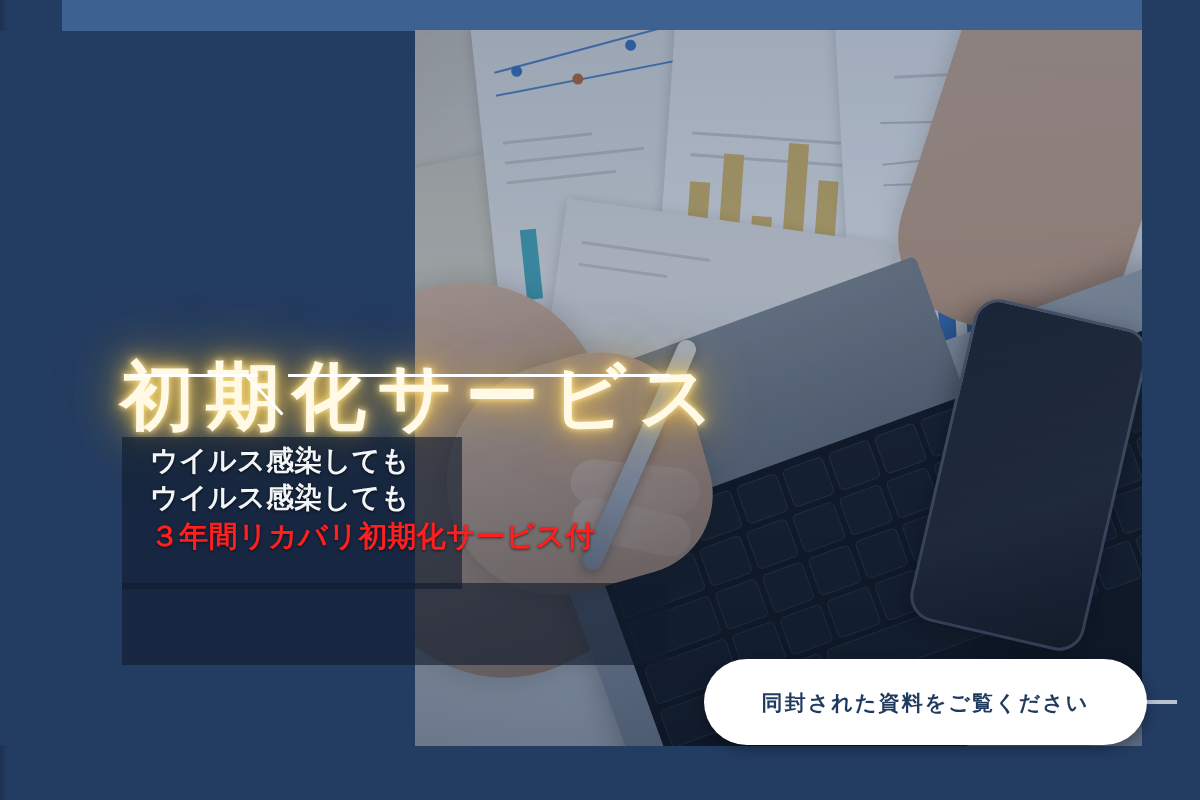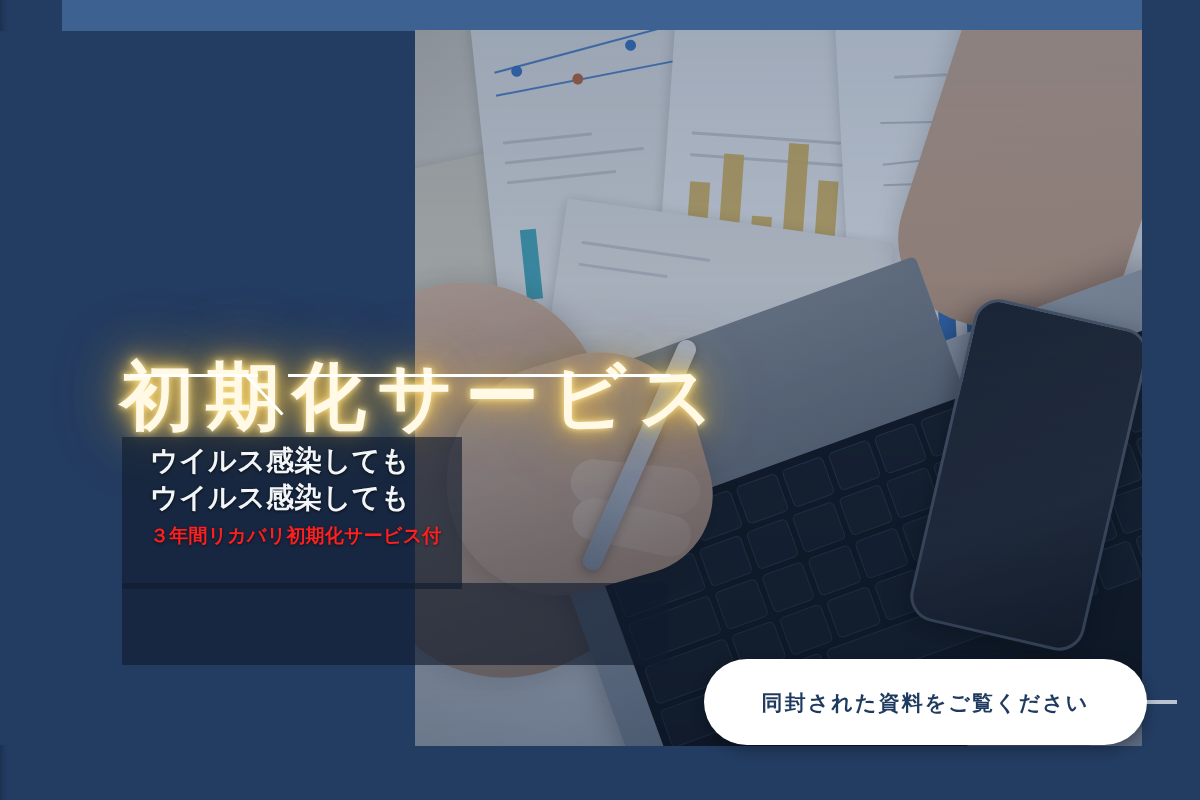--- a/index.html
+++ b/index.html
@@ -329,21 +329,21 @@
     color: #f2f5f8;
     font-size: 28px;
     font-weight: 700;
     line-height: 36.5px;
     letter-spacing: .012em;
     white-space: nowrap;
     text-shadow: 0 1px 3px rgba(0,0,0,.75);
   }
   .copy .line.red {
     color: #ff1f1f;
-    font-size: 19px;
+    font-size: 29px;
     line-height: 40px;
     text-shadow: 0 1px 3px rgba(0,0,0,.6);
   }
 
   
   .pill {
     position: absolute;
     left: 704px;
     top: 659px;
     width: 443px;

